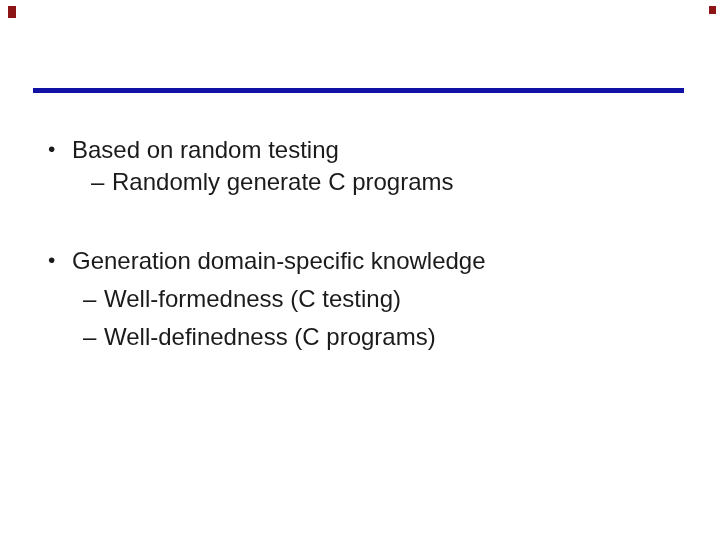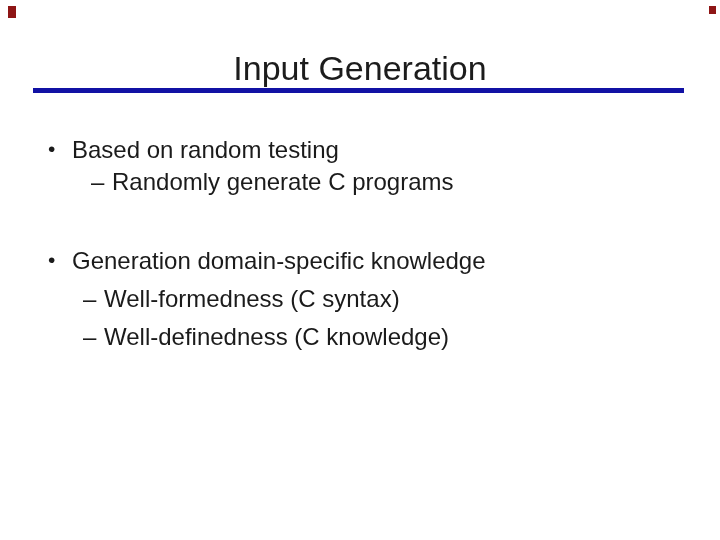--- a/index.html
+++ b/index.html
@@ -81,42 +81,41 @@
   .l-4 { top: 323px; left: 83px; }
 </style>
 </head>
 <body>
 
 <div class="slide">
 
   <div class="corner-mark left"></div>
   <div class="corner-mark right"></div>
 
-  <h1 class="slide-title">Input Generation</h1>
 
   <div class="title-rule"></div>
 
   <div class="line lvl1 l-0">
     <span class="marker">•</span>
     <span class="txt">Based on random testing</span>
   </div>
 
   <div class="line lvl2 l-1">
     <span class="marker">–</span>
     <span class="txt">Randomly generate C programs</span>
   </div>
 
   <div class="line lvl1 l-2">
     <span class="marker">•</span>
     <span class="txt">Generation domain-specific knowledge</span>
   </div>
 
   <div class="line lvl2 l-3">
     <span class="marker">–</span>
-    <span class="txt">Well-formedness (C syntax)</span>
+    <span class="txt">Well-formedness (C testing)</span>
   </div>
 
   <div class="line lvl2 l-4">
     <span class="marker">–</span>
-    <span class="txt">Well-definedness (C knowledge)</span>
+    <span class="txt">Well-definedness (C programs)</span>
   </div>
 
 </div>
 
 </body></html>

